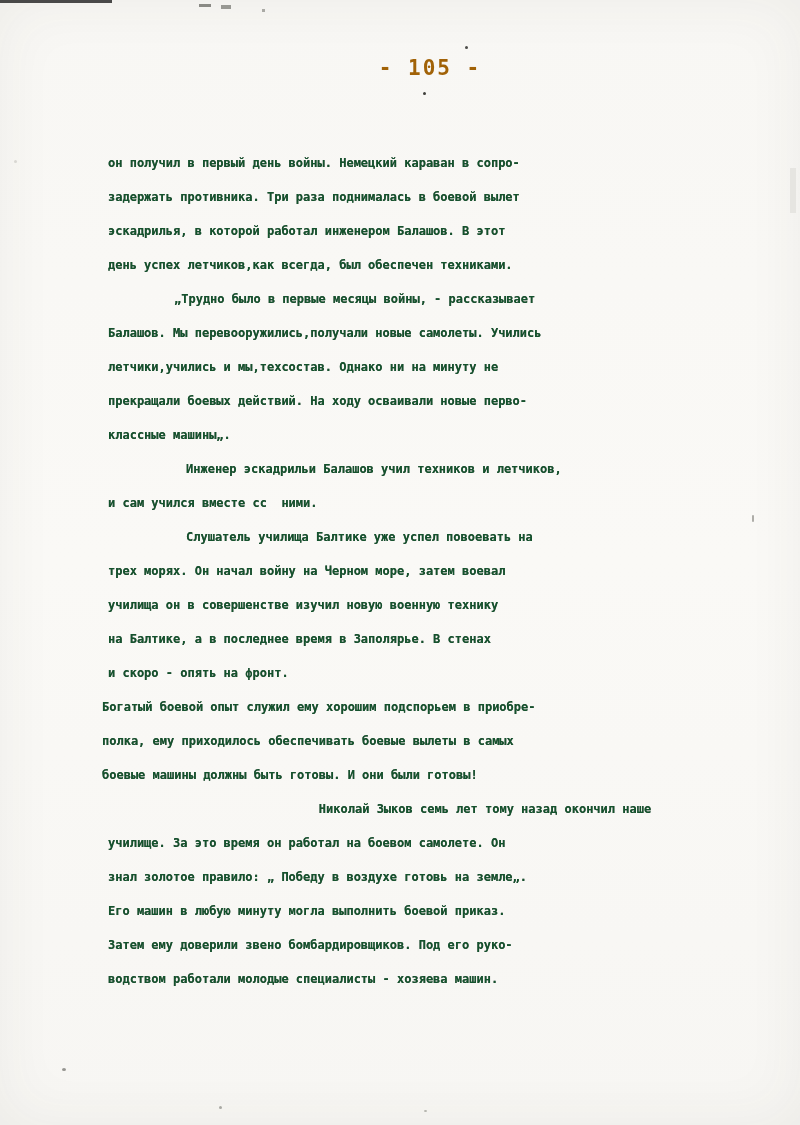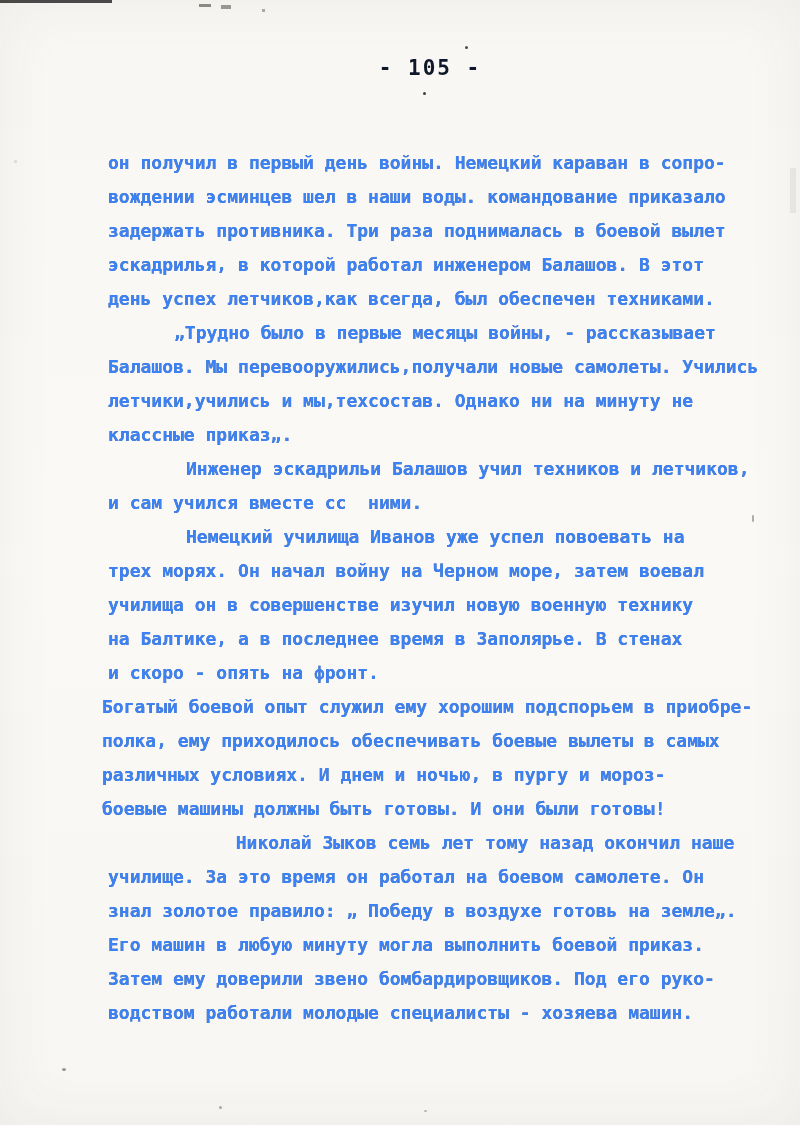--- a/index.html
+++ b/index.html
@@ -17,33 +17,33 @@
   }
 
   .page-number {
     position: absolute;
     top: 56px;
     left: 430px;
     transform: translateX(-50%);
     font-size: 21px;
     font-weight: bold;
     letter-spacing: 2px;
-    color: #0f172a;
+    color: #a16207;
     white-space: pre;
   }
 
   .text-block {
     position: absolute;
     top: 146px;
     left: 108px;
     width: 668px;
-    font-size: 18px;
+    font-size: 12px;
     font-weight: bold;
     line-height: 34px;
-    color: #3b82f6;
+    color: #14532d;
     text-shadow: 0 0 0.6px rgba(25,25,25,0.65);
   }
 
   .line {
     white-space: pre;
     height: 34px;
   }
 
   .paragraph { margin: 0; }
   .p-indent-none   > .line:first-child { padding-left: 0; }
@@ -72,46 +72,45 @@
 <div class="speck" style="left:219px; top:1106px; width:3px; height:3px; background:#a9a9a3; border-radius:50%;"></div>
 <div class="speck" style="left:424px; top:1110px; width:3px; height:2px; background:#b3b3ad; border-radius:50%;"></div>
 <div class="speck" style="left:790px; top:168px; width:6px; height:45px; background:#e4e3df; opacity:.9;"></div>
 <div class="speck" style="left:14px; top:160px; width:3px; height:3px; background:#d8d7d2; border-radius:50%;"></div>
 
 <div class="page-number">- 105 -</div>
 
 <main class="text-block" id="text-block">
     <div class="paragraph p-indent-none">
       <div class="line">он получил в первый день войны. Немецкий караван в сопро-</div>
-      <div class="line">вождении эсминцев шел в наши воды. командование приказало</div>
       <div class="line">задержать противника. Три раза поднималась в боевой вылет</div>
       <div class="line">эскадрилья, в которой работал инженером Балашов. В этот</div>
       <div class="line">день успех летчиков,как всегда, был обеспечен техниками.</div>
     </div>
     <div class="paragraph p-indent-small">
       <div class="line">„Трудно было в первые месяцы войны, - рассказывает</div>
       <div class="line">Балашов. Мы перевооружились,получали новые самолеты. Учились</div>
       <div class="line">летчики,учились и мы,техсостав. Однако ни на минуту не</div>
-      <div class="line">классные приказ„.</div>
+      <div class="line">прекращали боевых действий. На ходу осваивали новые перво-</div>
+      <div class="line">классные машины„.</div>
     </div>
     <div class="paragraph p-indent-large">
       <div class="line">Инженер эскадрильи Балашов учил техников и летчиков,</div>
       <div class="line">и сам учился вместе сс  ними.</div>
     </div>
     <div class="paragraph p-indent-large">
-      <div class="line">Немецкий училища Иванов уже успел повоевать на</div>
+      <div class="line">Слушатель училища Балтике уже успел повоевать на</div>
       <div class="line">трех морях. Он начал войну на Черном море, затем воевал</div>
       <div class="line">училища он в совершенстве изучил новую военную технику</div>
       <div class="line">на Балтике, а в последнее время в Заполярье. В стенах</div>
       <div class="line">и скоро - опять на фронт.</div>
     </div>
     <div class="paragraph p-indent-outdent">
       <div class="line">Богатый боевой опыт служил ему хорошим подспорьем в приобре-</div>
       <div class="line">полка, ему приходилось обеспечивать боевые вылеты в самых</div>
-      <div class="line">различных условиях. И днем и ночью, в пургу и мороз-</div>
       <div class="line">боевые машины должны быть готовы. И они были готовы!</div>
     </div>
     <div class="paragraph p-indent-xlarge">
       <div class="line">Николай Зыков семь лет тому назад окончил наше</div>
       <div class="line">училище. За это время он работал на боевом самолете. Он</div>
       <div class="line">знал золотое правило: „ Победу в воздухе готовь на земле„.</div>
       <div class="line">Его машин в любую минуту могла выполнить боевой приказ.</div>
       <div class="line">Затем ему доверили звено бомбардировщиков. Под его руко-</div>
       <div class="line">водством работали молодые специалисты - хозяева машин.</div>
     </div>

